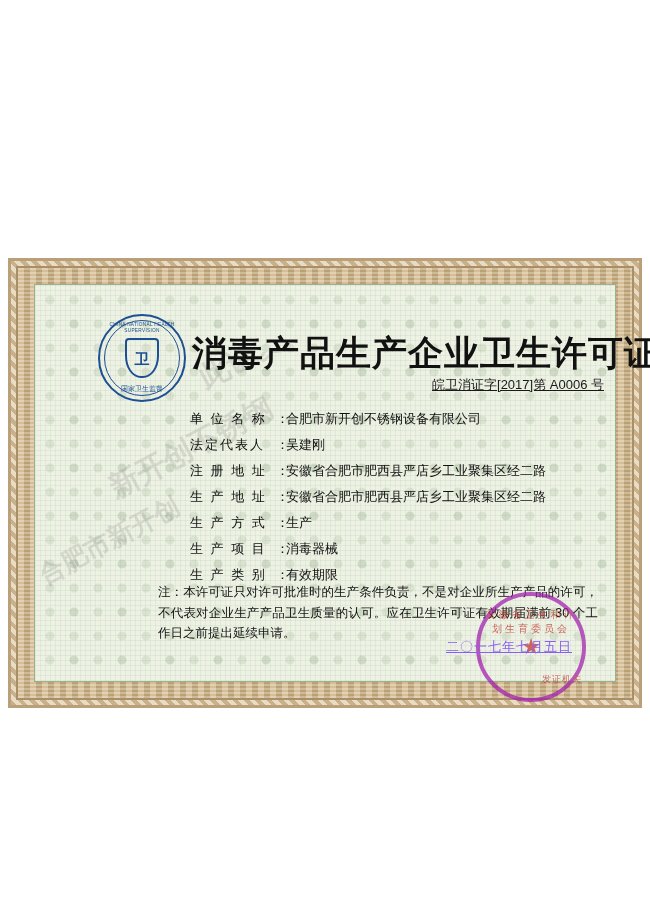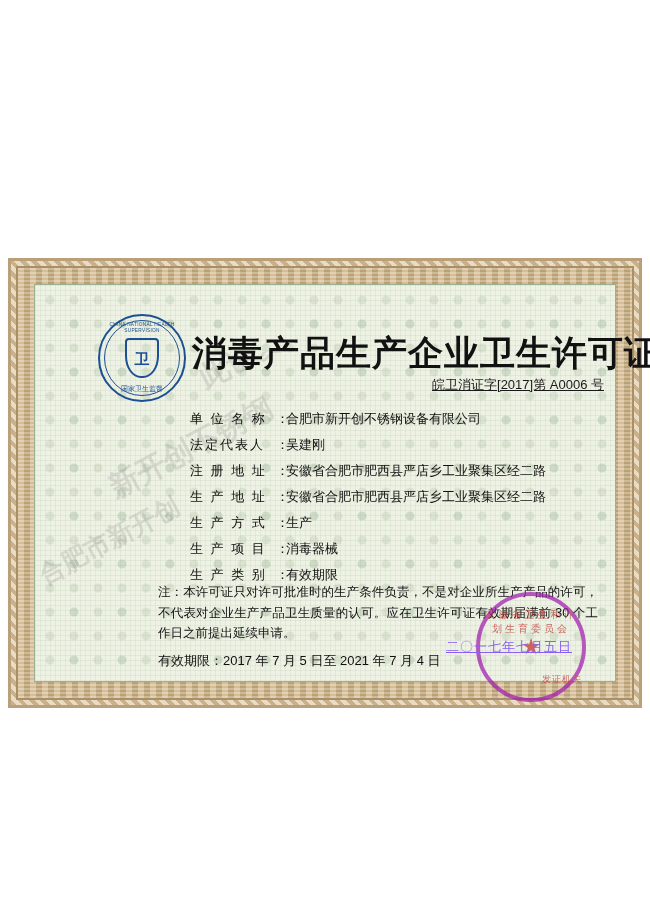--- a/index.html
+++ b/index.html
@@ -349,18 +349,17 @@
       <div class="note">注：本许可证只对许可批准时的生产条件负责，不是对企业所生产产品的许可，不代表对企业生产产品卫生质量的认可。应在卫生许可证有效期届满前 30 个工作日之前提出延续申请。</div>
 
       <div class="seal">
         <div class="seal-top">安徽省卫生和计划生育委员会</div>
         <div class="seal-star">★</div>
         <div class="seal-bottom">发证机关</div>
       </div>
 
       <div class="date-line">二〇一七年七月五日</div>
 
-      <div class="validity">有效期限：2017 年 7 月 5 日至 2021 年 7 月 4 日</div>
 
     </div>
   </div>
 
 </div>
 
 </body></html>

